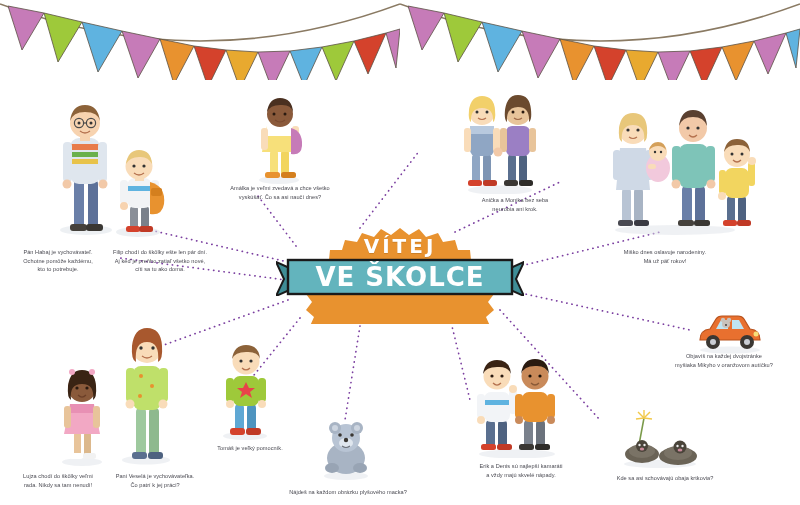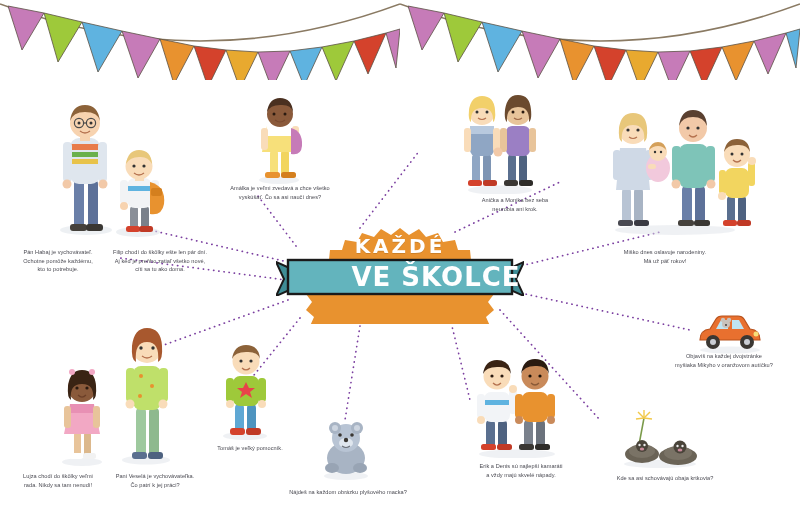--- a/index.html
+++ b/index.html
@@ -29,21 +29,21 @@
     text-shadow:0 1px 0 rgba(0,0,0,.12);
   }
   #badge .ribbon{
     position:absolute;top:30px;left:-10px;width:248px;height:38px;
   }
   #badge .ribbon-text{
     position:absolute;top:30px;left:0;width:228px;height:38px;
     display:flex;align-items:center;justify-content:center;
     font-size:26px;font-weight:bold;letter-spacing:1px;color:#ffffff;
     font-family:"DejaVu Sans", sans-serif;
-    z-index:3;white-space:nowrap;padding-left:36px;
+    z-index:3;white-space:nowrap;
   }
   #badge .tagline{
     position:absolute;bottom:2px;left:0;width:228px;text-align:center;
     font-size:8.5px;font-weight:bold;letter-spacing:.8px;color:#ffffff;
     font-family:"DejaVu Sans", sans-serif;
   }
 
   
   .scene{position:absolute;}
   .caption{
@@ -494,21 +494,21 @@
     </svg>
   </div>
   <div class="caption" style="left:598px;top:474px;width:134px;">
     <div>Kde sa asi schovávajú obaja krtkovia?</div>
   </div>
 
   <div id="badge">
     <svg class="burst" width="228" height="96" viewBox="0 0 228 96">
       <path d="M114 0 l9 7 10 -6 7 8 12 -4 5 9 12 -2 3 10 12 0 1 10 11 3 -2 10 10 5 -4 9 8 7 -6 8 6 8 -8 7 4 9 -10 5 2 10 -11 3 -1 10 -12 0 -3 10 -12 -2 -5 9 -12 -4 -7 8 -10 -6 -9 7 -9 -7 -10 6 -7 -8 -12 4 -5 -9 -12 2 -3 -10 -12 0 -1 -10 -11 -3 2 -10 -10 -5 4 -9 -8 -7 6 -8 -6 -8 8 -7 -4 -9 10 -5 -2 -10 11 -3 1 -10 12 0 3 -10 12 2 5 -9 12 4 7 -8 10 6Z" fill="#e8922f"></path>
     </svg>
-    <div class="vitej">KAŽDÉ</div>
+    <div class="vitej">VÍTEJ</div>
     <svg class="ribbon" width="248" height="38" viewBox="0 0 248 38">
       <polygon points="0,4 18,12 18,30 0,38 8,21" fill="#3f8d96" stroke="#1a1a1a" stroke-width="2"></polygon>
       <polygon points="248,4 230,12 230,30 248,38 240,21" fill="#3f8d96" stroke="#1a1a1a" stroke-width="2"></polygon>
       <rect x="12" y="2" width="224" height="34" fill="#63b4bd" stroke="#1a1a1a" stroke-width="2.4"></rect>
     </svg>
     <div class="ribbon-text">VE ŠKOLCE</div>
   </div>
 
 </div>
 

